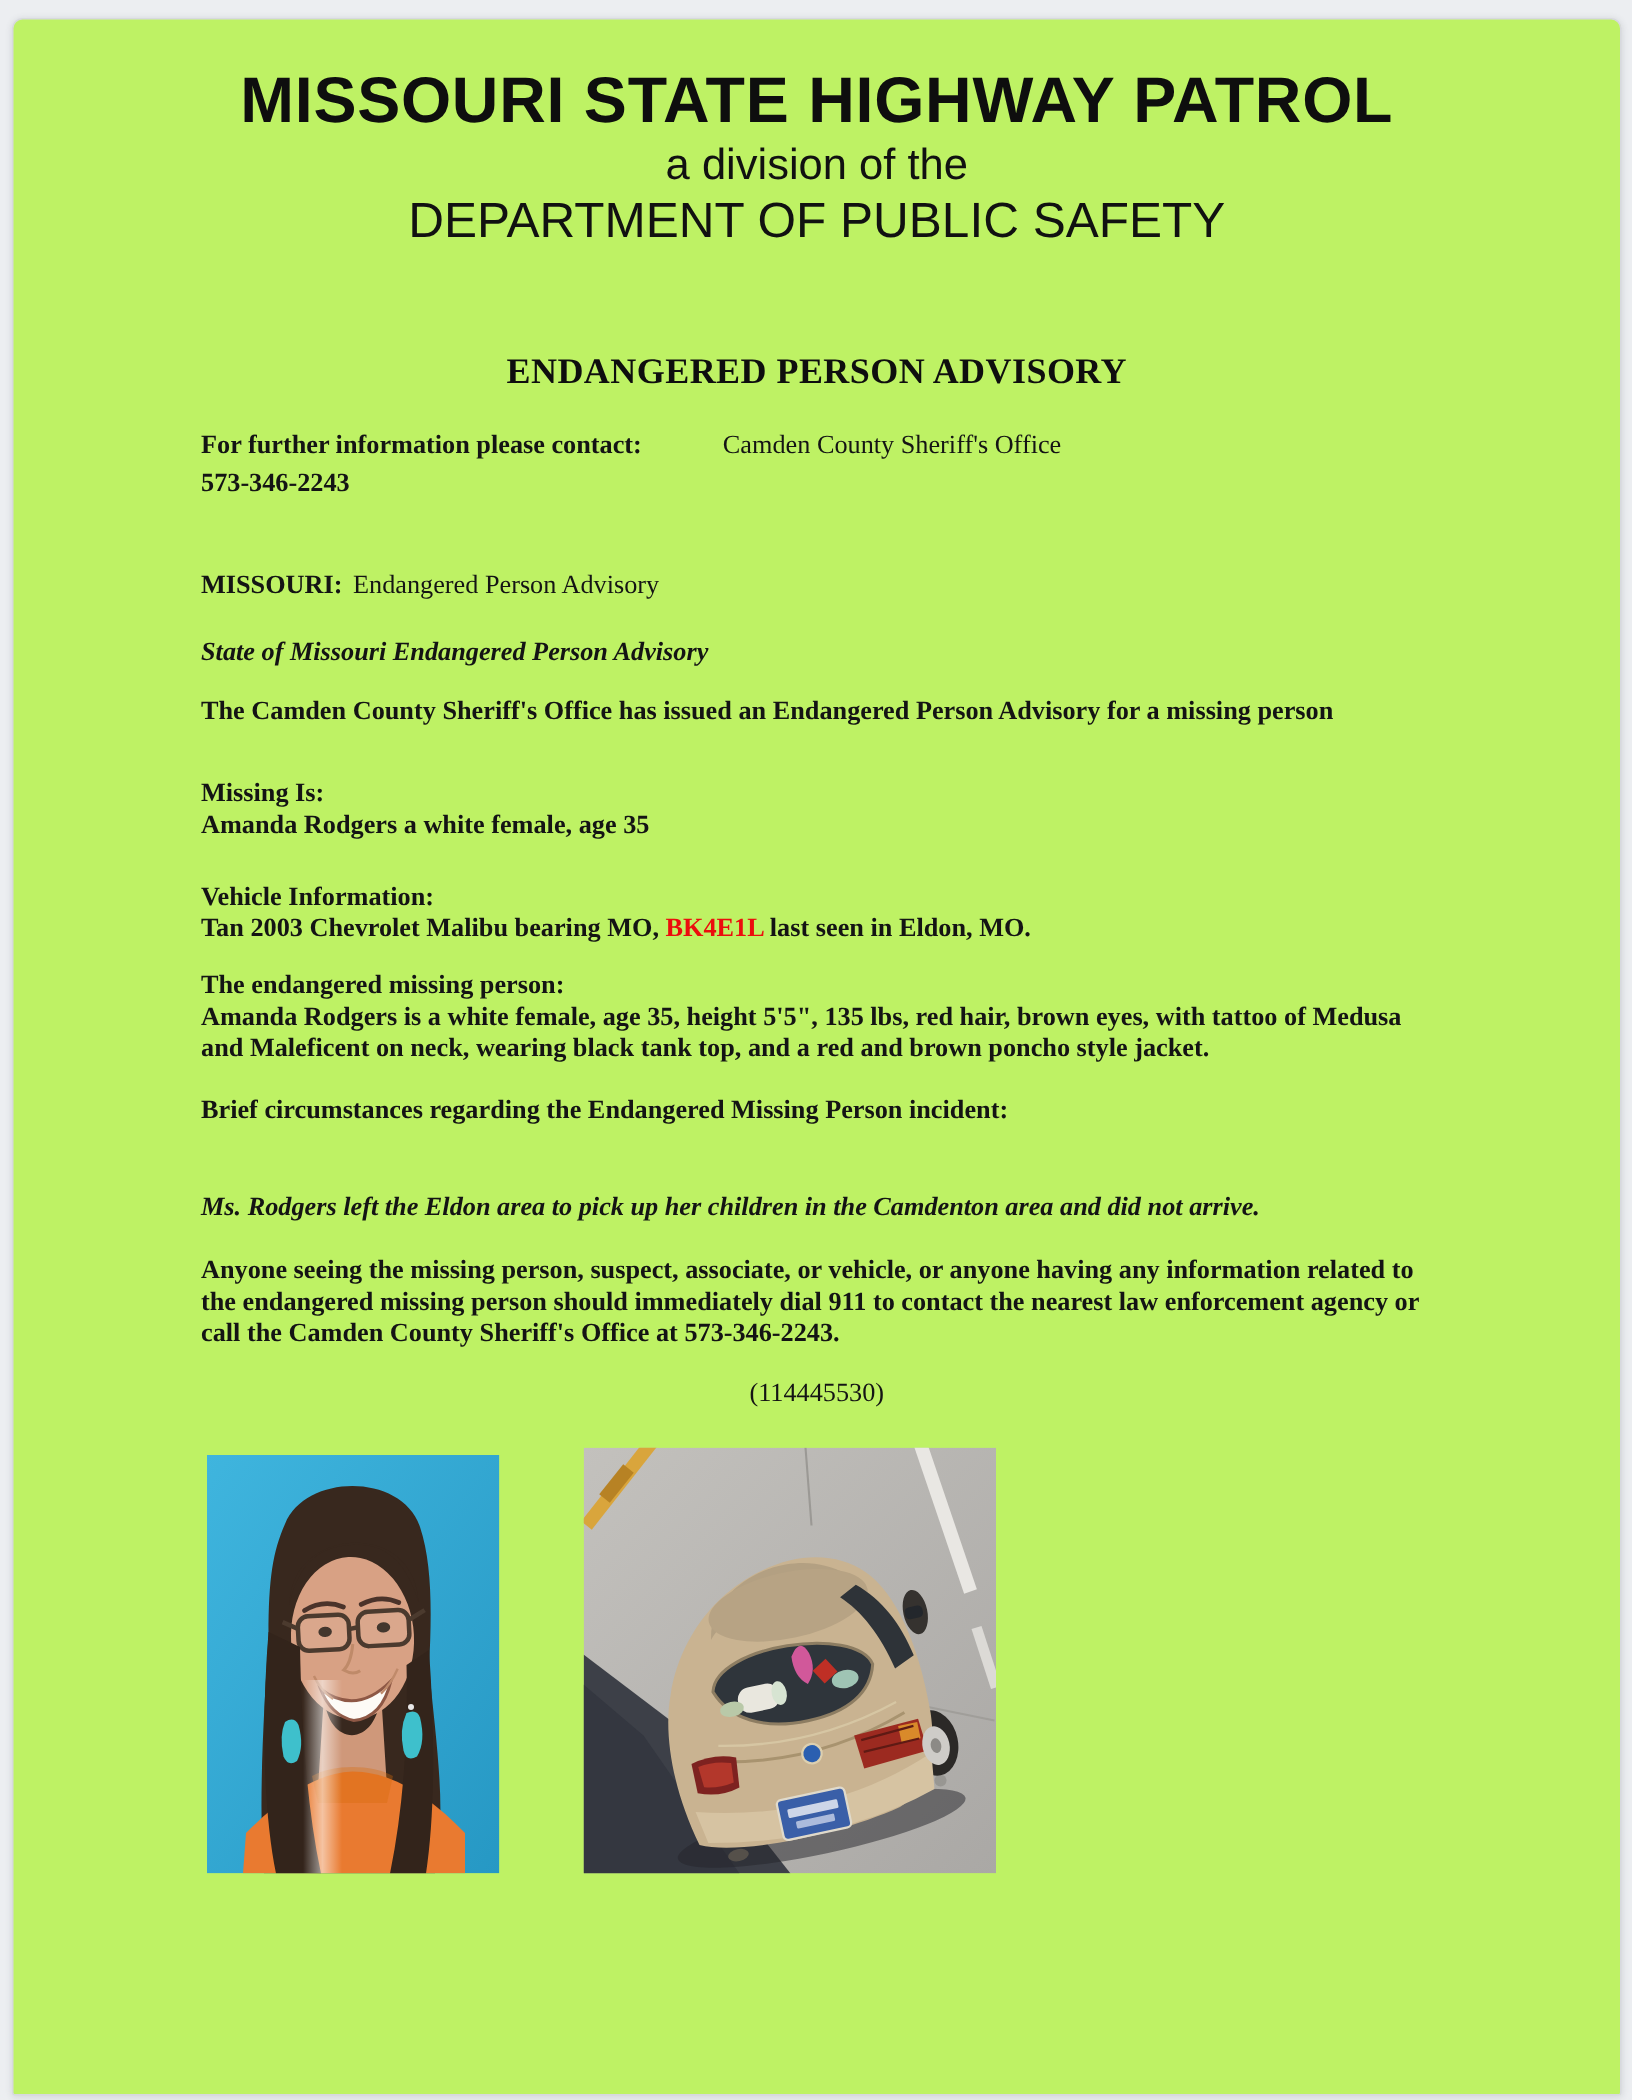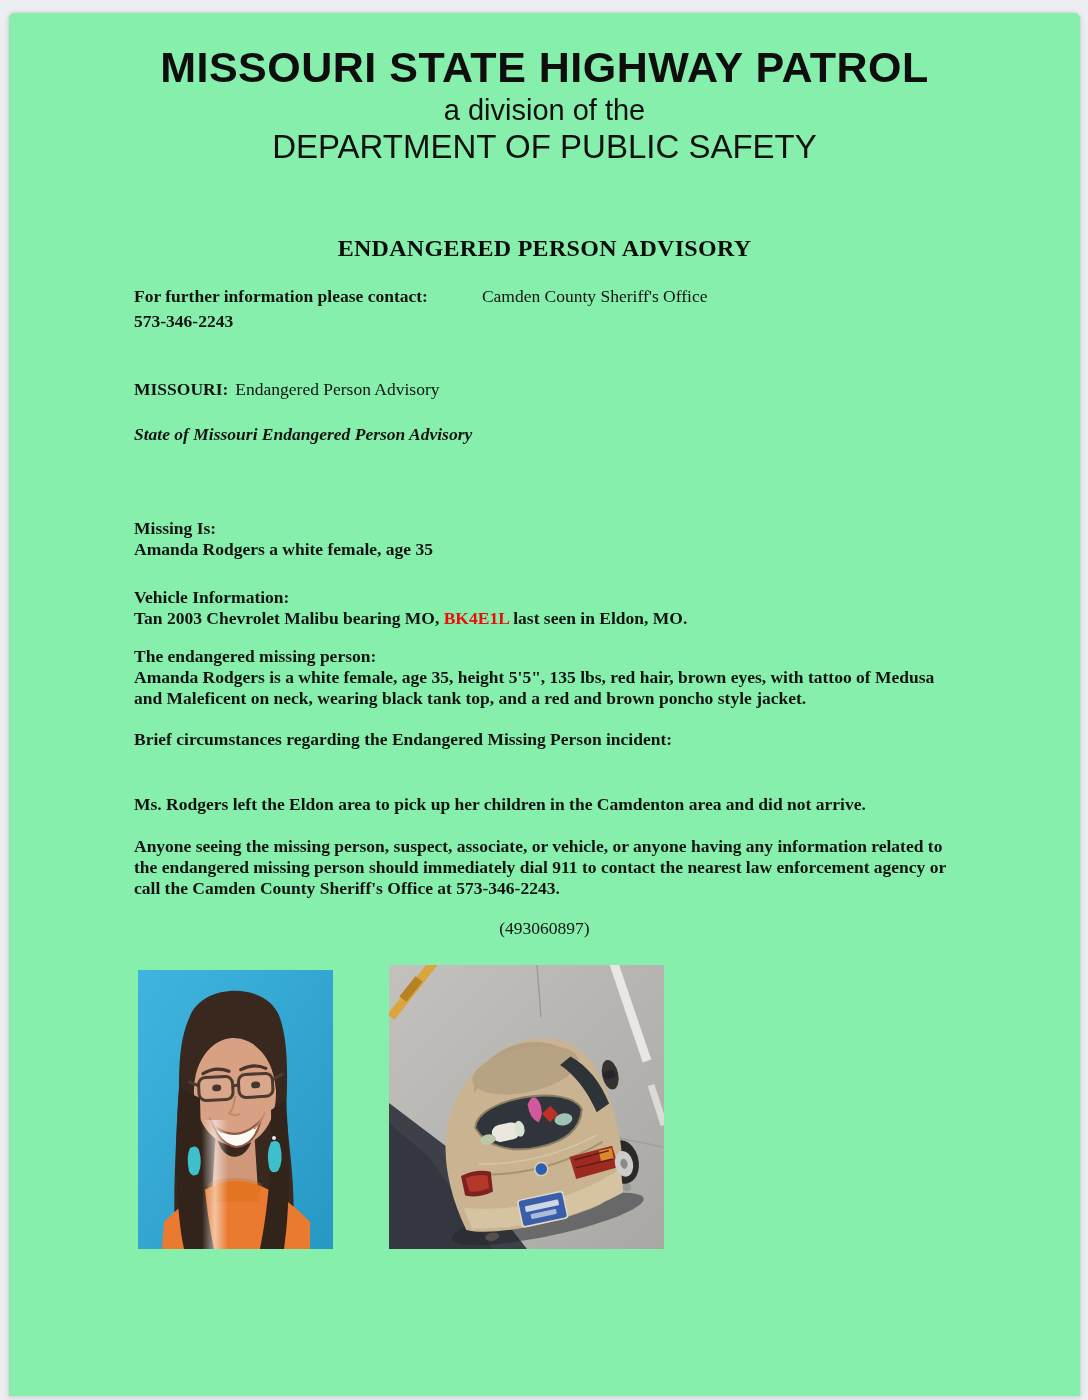--- a/index.html
+++ b/index.html
@@ -7,21 +7,21 @@
     width:1088px;height:1400px;
     background:#eceef1;
     position:relative;
     overflow:hidden;
     font-family:"Liberation Serif", serif;
     color:#131313;
   }
   .page{
     position:absolute;left:8px;top:12px;
     width:1071px;height:1383px;
-    background:#86efac;
+    background:#bef264;
     border:1px solid #d7d9de;
     border-radius:7px 7px 2px 2px;
     box-shadow:0 1px 5px rgba(70,74,82,.16);
   }
   .abs{position:absolute;}
   .center{left:0;width:100%;text-align:center;}
   .h1{font:700 43px/1.08 "Liberation Sans", sans-serif;color:#0e0e0e;letter-spacing:.5px;}
   .h2{font:400 29px/1.1 "Liberation Sans", sans-serif;color:#111;}
   .h3{font:400 33px/1.1 "Liberation Sans", sans-serif;color:#111;}
   .advtitle{font:700 24px/1.1 "Liberation Serif", serif;letter-spacing:.3px;color:#0e0e0e;}
@@ -54,20 +54,21 @@
     <div>573-346-2243</div>
   </div>
 
   <div class="abs left-col bt" style="top:366px;">
     <span>MISSOURI:</span><span class="reg emph-val">Endangered Person Advisory</span>
   </div>
 
   <div class="abs left-col bt it" style="top:411px;">State of Missouri Endangered Person Advisory</div>
 
   <div class="abs left-col bt" style="top:450px;">
+    <div>The Camden County Sheriff's Office has issued an Endangered Person Advisory for a missing person</div>
   </div>
 
   <div class="abs left-col bt" style="top:505px;">
     <div>Missing Is:</div>
     <div>Amanda Rodgers a white female, age 35</div>
   </div>
 
   <div class="abs left-col bt" style="top:574px;">
     <div>Vehicle Information:</div>
     <div>
@@ -76,29 +77,29 @@
   </div>
 
   <div class="abs left-col bt" style="top:633px;">
     <div>The endangered missing person:</div>
     <div>Amanda Rodgers is a white female, age 35, height 5'5", 135 lbs, red hair, brown eyes, with tattoo of Medusa</div>
     <div>and Maleficent on neck, wearing black tank top, and a red and brown poncho style jacket.</div>
   </div>
 
   <div class="abs left-col bt" style="top:716px;">Brief circumstances regarding the Endangered Missing Person incident:</div>
 
-  <div class="abs left-col bt" style="top:781px;">Ms. Rodgers left the Eldon area to pick up her children in the Camdenton area and did not arrive.</div>
+  <div class="abs left-col bt" style="top:781px;font-style:italic;">Ms. Rodgers left the Eldon area to pick up her children in the Camdenton area and did not arrive.</div>
 
   <div class="abs left-col bt" style="top:823px;">
     <div>Anyone seeing the missing person, suspect, associate, or vehicle, or anyone having any information related to</div>
     <div>the endangered missing person should immediately dial 911 to contact the nearest law enforcement agency or</div>
     <div>call the Camden County Sheriff's Office at 573-346-2243.</div>
   </div>
 
-  <div class="abs center bt reg" style="top:905px;">(493060897)</div>
+  <div class="abs center bt reg" style="top:905px;">(114445530)</div>
 
   <div class="abs photo" style="left:129px;top:957px;width:195px;height:279px;">
     <svg width="195" height="279" viewBox="0 0 195 279">
       <defs>
         <linearGradient id="bgc" x1="0" y1="0" x2="1" y2="1">
           <stop offset="0" stop-color="#3fb5de"></stop>
           <stop offset="1" stop-color="#2698c4"></stop>
         </linearGradient>
         <linearGradient id="streak" x1="0" y1="0" x2="1" y2="0">
           <stop offset="0" stop-color="#ffffff" stop-opacity="0"></stop>

